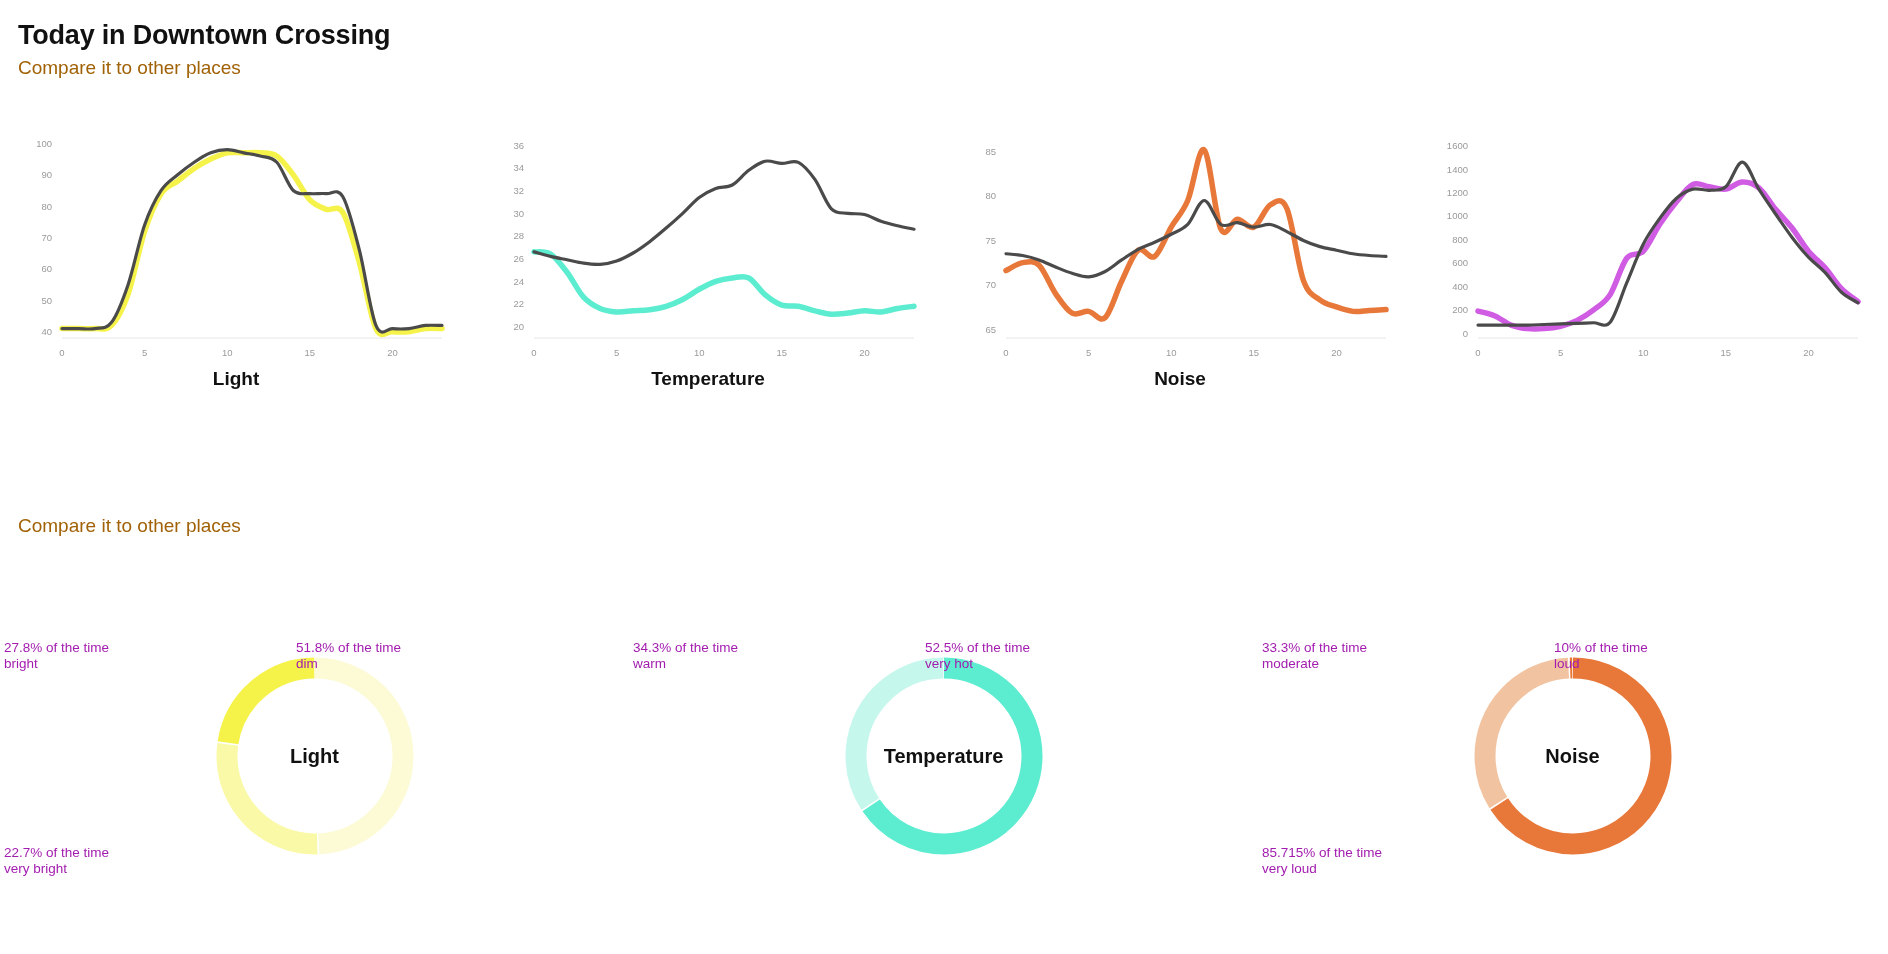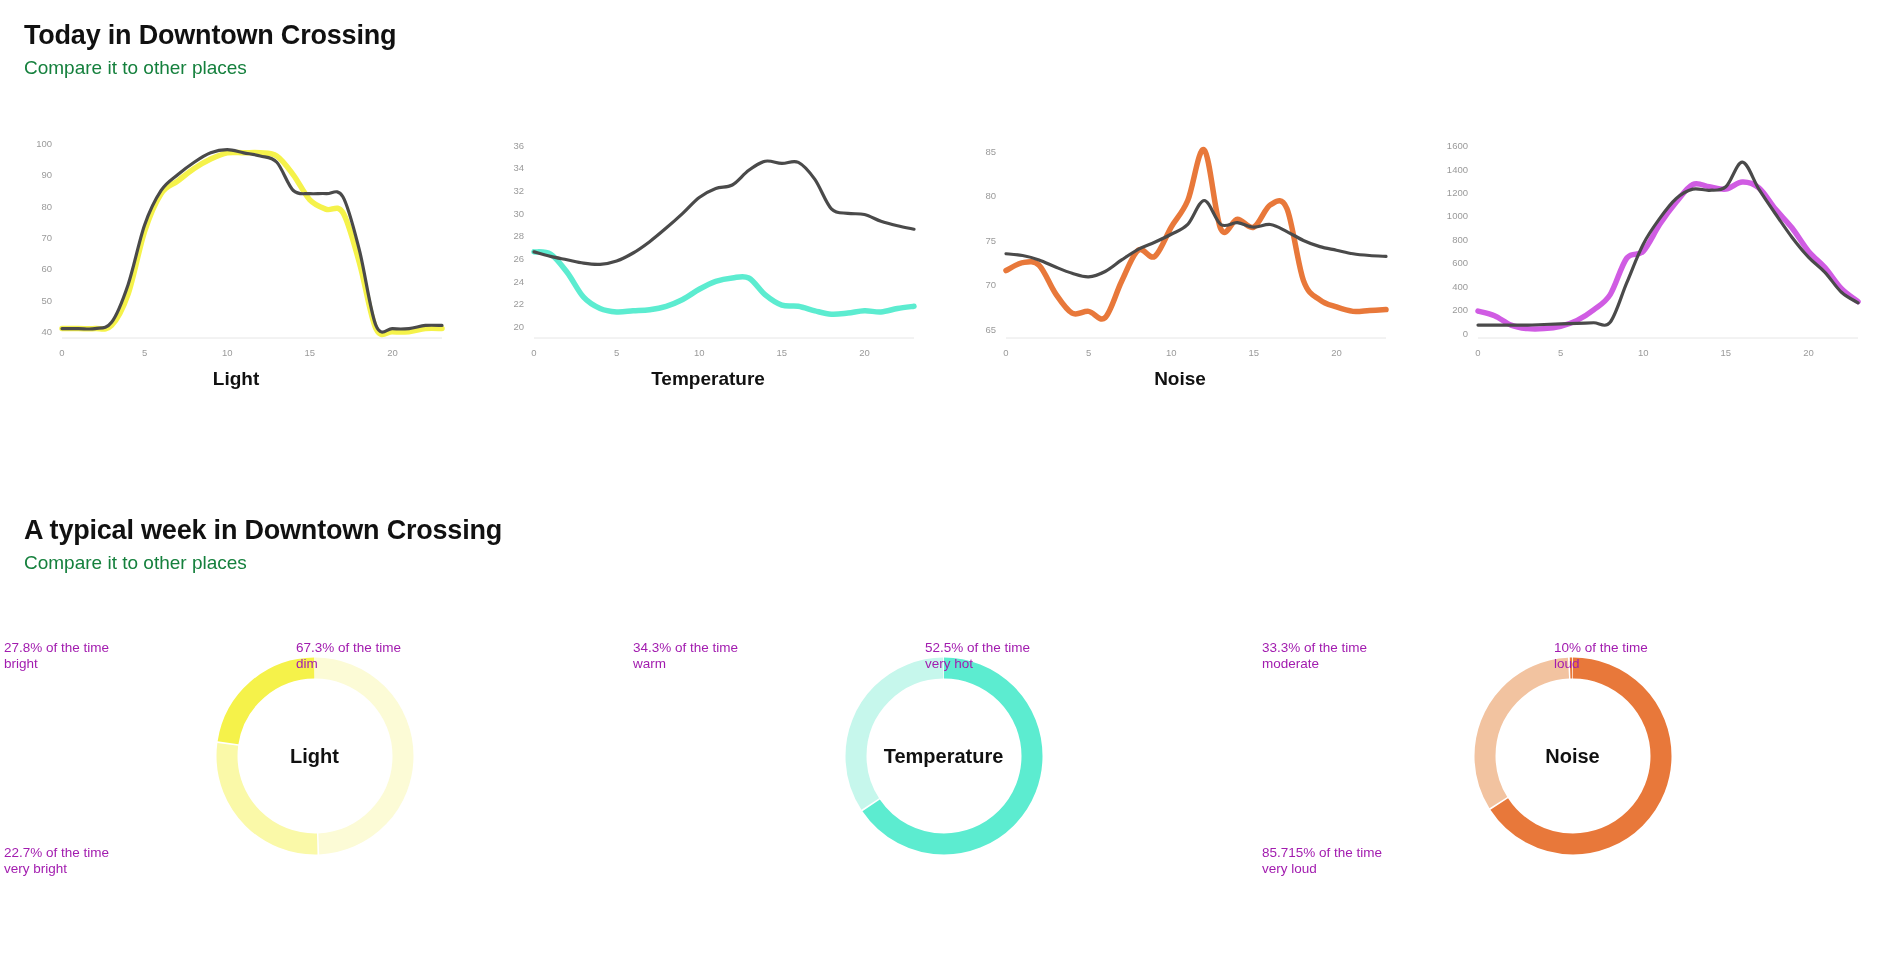--- a/index.html
+++ b/index.html
@@ -7,33 +7,33 @@
     margin: 0; padding: 0;
     width: 1888px; height: 954px;
     background: #ffffff;
     font-family: "Liberation Sans", sans-serif;
     color: #1a1a1a;
     overflow: hidden;
   }
   .page { position: relative; width: 1888px; height: 954px; background:#fff; }
 
   
-  .section { position: absolute; left: 10px; width: 1692px; }
+  .section { position: absolute; left: 4px; width: 1692px; }
   .section-title {
     font-size: 27px;
     font-weight: 700;
     color: #111111;
     letter-spacing: -0.2px;
     margin: 0 0 6px 14px;
     line-height: 1.15;
   }
   .section-sub {
     font-size: 19px;
     font-weight: 400;
-    color: #15803d;
+    color: #a16207;
     margin: 0 0 0 14px;
     line-height: 1.15;
   }
 
   
   .line-row {
     position: absolute;
     left: 0; width: 1888px;
     display: flex;
   }
@@ -181,32 +181,31 @@
           <text x="227.2173913043478" y="236" class="axis-text-x">10</text>
           <text x="309.82608695652175" y="236" class="axis-text-x">15</text>
           <text x="392.4347826086956" y="236" class="axis-text-x">20</text>
           <path d="M 62.00 191.03 C 64.75 191.82, 73.01 193.38, 78.52 195.72 C 84.03 198.07, 89.54 202.95, 95.04 205.10 C 100.55 207.25, 106.06 208.03, 111.57 208.62 C 117.07 209.21, 122.58 209.01, 128.09 208.62 C 133.59 208.23, 139.10 207.64, 144.61 206.28 C 150.12 204.91, 155.62 203.15, 161.13 200.41 C 166.64 197.68, 172.14 194.16, 177.65 189.86 C 183.16 185.56, 188.67 183.22, 194.17 174.62 C 199.68 166.02, 205.19 145.51, 210.70 138.28 C 216.20 131.05, 221.71 136.91, 227.22 131.24 C 232.72 125.57, 238.23 112.48, 243.74 104.28 C 249.25 96.07, 254.75 88.64, 260.26 82.00 C 265.77 75.36, 271.28 66.95, 276.78 64.41 C 282.29 61.87, 287.80 65.98, 293.30 66.76 C 298.81 67.54, 304.32 69.89, 309.83 69.10 C 315.33 68.32, 320.84 62.26, 326.35 62.07 C 331.86 61.87, 337.36 63.44, 342.87 67.93 C 348.38 72.43, 353.88 82.39, 359.39 89.03 C 364.90 95.68, 370.41 100.76, 375.91 107.79 C 381.42 114.83, 386.93 124.60, 392.43 131.24 C 397.94 137.89, 403.45 141.40, 408.96 147.66 C 414.46 153.91, 419.97 163.09, 425.48 168.76 C 430.99 174.43, 439.25 179.51, 442.00 181.66" fill="none" stroke="#d05ce3" stroke-width="5.5" stroke-linecap="round" stroke-linejoin="round"></path>
           <path d="M 62.00 205.10 C 64.75 205.10, 73.01 205.10, 78.52 205.10 C 84.03 205.10, 89.54 205.10, 95.04 205.10 C 100.55 205.10, 106.06 205.20, 111.57 205.10 C 117.07 205.01, 122.58 204.71, 128.09 204.52 C 133.59 204.32, 139.10 204.13, 144.61 203.93 C 150.12 203.74, 155.62 203.54, 161.13 203.34 C 166.64 203.15, 172.14 202.95, 177.65 202.76 C 183.16 202.56, 188.67 208.82, 194.17 202.17 C 199.68 195.53, 205.19 175.89, 210.70 162.90 C 216.20 149.90, 221.71 134.95, 227.22 124.21 C 232.72 113.46, 238.23 106.03, 243.74 98.41 C 249.25 90.79, 254.75 83.37, 260.26 78.48 C 265.77 73.60, 271.28 70.47, 276.78 69.10 C 282.29 67.74, 287.80 70.67, 293.30 70.28 C 298.81 69.89, 304.32 71.45, 309.83 66.76 C 315.33 62.07, 320.84 41.75, 326.35 42.14 C 331.86 42.53, 337.36 60.51, 342.87 69.10 C 348.38 77.70, 353.88 85.71, 359.39 93.72 C 364.90 101.74, 370.41 109.94, 375.91 117.17 C 381.42 124.40, 386.93 131.24, 392.43 137.10 C 397.94 142.97, 403.45 146.48, 408.96 152.34 C 414.46 158.21, 419.97 167.20, 425.48 172.28 C 430.99 177.36, 439.25 181.07, 442.00 182.83" fill="none" stroke="#4a4a4a" stroke-width="3.2" stroke-linecap="round" stroke-linejoin="round"></path>
         </svg>
       </div>
     </div>
 
   <div class="section" style="top:515px;">
-    <h1 class="section-title">A typical week in Downtown Crossing</h1>
     <p class="section-sub">Compare it to other places</p>
   </div>
 
   <div class="donut-row" id="donut-row" style="top:640px;">
       <div class="donut-cell">
         <div class="donut-wrap"><svg width="216" height="216" viewBox="0 0 216 216">
             <circle cx="108" cy="108" r="88" fill="none" stroke="#fcfbd6" stroke-width="21" stroke-dasharray="272.10 552.92" stroke-dashoffset="0.00" transform="rotate(-90 108 108)"></circle>
             <circle cx="108" cy="108" r="88" fill="none" stroke="#faf9a8" stroke-width="21" stroke-dasharray="152.11 552.92" stroke-dashoffset="-273.70" transform="rotate(-90 108 108)"></circle>
             <circle cx="108" cy="108" r="88" fill="none" stroke="#f5f24a" stroke-width="21" stroke-dasharray="123.91 552.92" stroke-dashoffset="-427.41" transform="rotate(-90 108 108)"></circle>
           </svg><div class="donut-center-label">Light</div></div>
-        <div class="donut-note note-tr">67.3% of the time
+        <div class="donut-note note-tr">51.8% of the time
 dim</div>
         <div class="donut-note note-tl">27.8% of the time
 bright</div>
         <div class="donut-note note-bl">22.7% of the time
 very bright</div>
       </div>
       <div class="donut-cell">
         <div class="donut-wrap"><svg width="216" height="216" viewBox="0 0 216 216">
             <circle cx="108" cy="108" r="88" fill="none" stroke="#5cecd0" stroke-width="21" stroke-dasharray="361.67 552.92" stroke-dashoffset="0.00" transform="rotate(-90 108 108)"></circle>
             <circle cx="108" cy="108" r="88" fill="none" stroke="#c6f7ec" stroke-width="21" stroke-dasharray="188.05 552.92" stroke-dashoffset="-363.27" transform="rotate(-90 108 108)"></circle>

